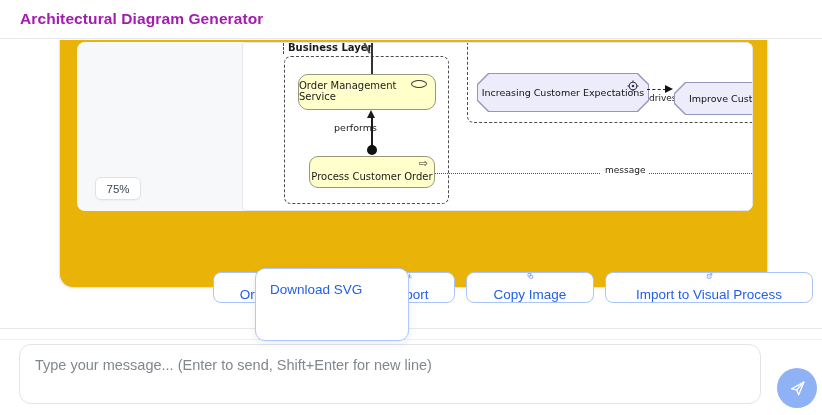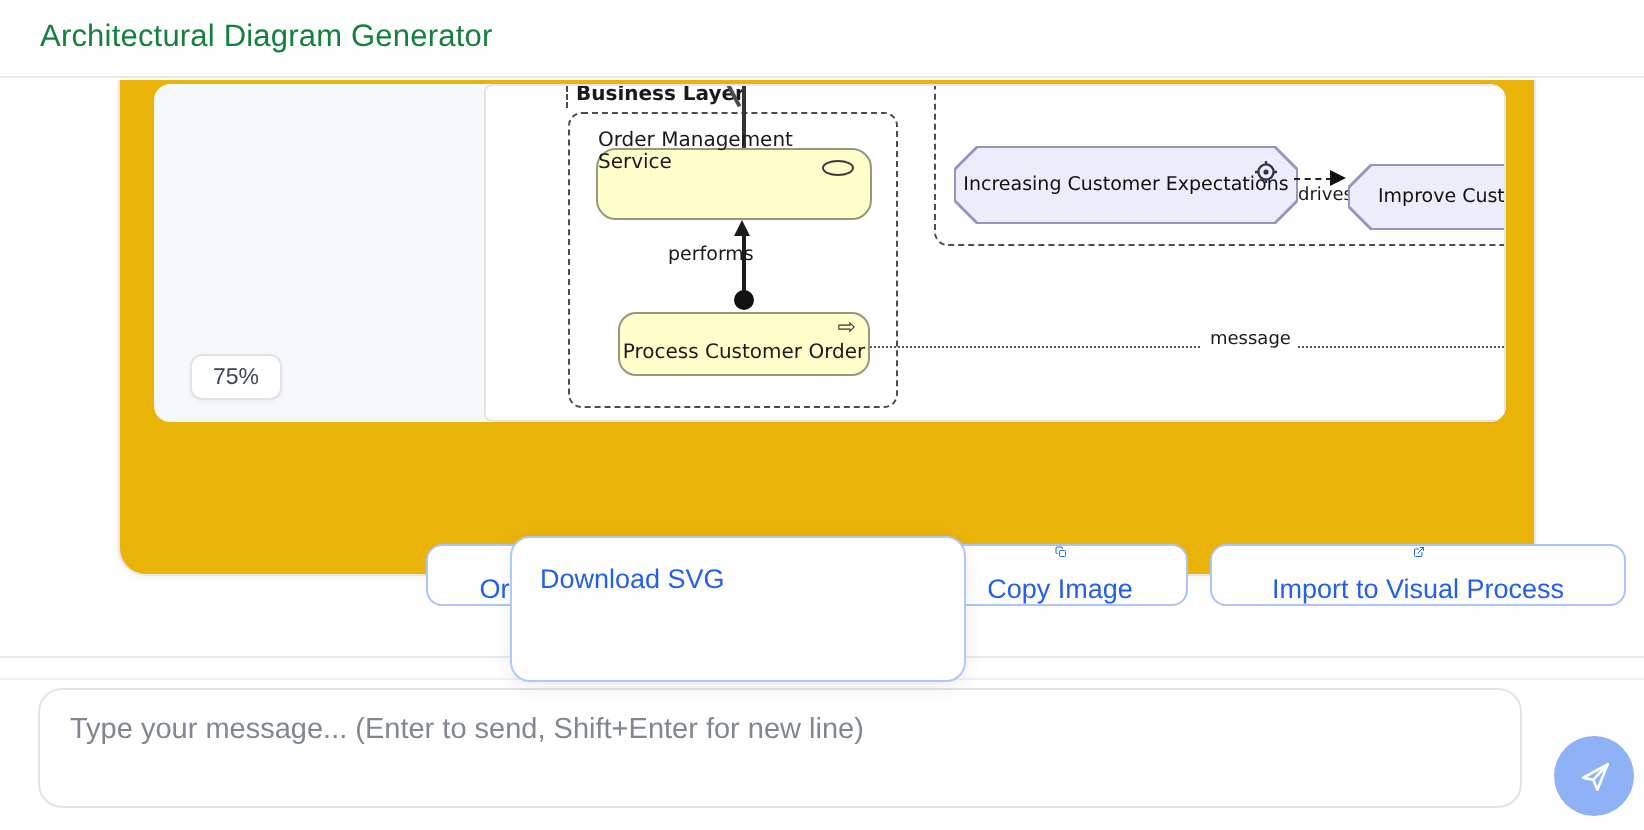--- a/index.html
+++ b/index.html
@@ -2,21 +2,21 @@
 <html><head>
 <meta charset="utf-8">
 <style>
   * { box-sizing: border-box; margin: 0; padding: 0; }
   html,body { background:#fff; }
   body { font-family: "Liberation Sans", sans-serif; }
   .app { position:relative; width:822px; height:415px; background:#fff; overflow:hidden; }
 
   
   .header { position:absolute; left:0; top:0; width:822px; height:39px; background:#fff; border-bottom:1px solid #e8eaee; display:flex; align-items:center; padding-left:20px; }
-  .header h1 { font-size:15.5px; font-weight:400; color:#15803d; letter-spacing:.1px; }
+  .header h1 { font-size:15.5px; font-weight:700; color:#a21caf; letter-spacing:.1px; }
 
   
   .card { position:absolute; left:59px; top:40px; width:709px; height:248px; background:#eab308;
           border:1px solid #e4e7ec; border-top:none; border-radius:0 0 14px 14px;
           box-shadow:0 1px 4px rgba(16,24,40,.05); }
 
   
   .viewport { position:absolute; left:17px; top:2px; width:676px; height:169px; background:#f7f8fa; border-radius:8px; overflow:hidden; }
   .zoom-badge { position:absolute; left:18px; top:135px; width:46px; height:23px; background:#fff; border:1px solid #dfe3e9; border-radius:6px;
                 display:flex; align-items:center; justify-content:center; font-size:11.5px; color:#3c4657; font-weight:500; box-shadow:0 1px 2px rgba(0,0,0,.04); }
@@ -26,21 +26,21 @@
             font-family:"DejaVu Sans", sans-serif; color:#1a1a1a; }
 
   
   .grp1 { position:absolute; left:41px; top:13px; width:165px; height:148px; border:1.5px dashed #4d4d4d; border-radius:7px; }
   .grp1-label { position:absolute; left:45px; top:-1px; font-size:10px; font-weight:700; color:#1a1a1a; white-space:nowrap; }
   .grp1-tick-l { position:absolute; left:40px; top:0; height:11px; width:0; border-left:1.5px dashed #4d4d4d; }
   .grp1-tick-r { position:absolute; left:123px; top:-1px; height:12px; width:1.5px; background:#4d4d4d; transform:rotate(-28deg); }
   .inflow-line { position:absolute; left:128px; top:0; width:1.5px; height:31px; background:#333; }
 
   .node { position:absolute; background:#ffffcc; border:1px solid #97977b; border-radius:10px; display:flex; align-items:flex-end; justify-content:center; font-size:10px; }
-  .node-oms { left:55px; top:31px; width:138px; height:36px; padding-bottom:22px; }
+  .node-oms { left:55px; top:31px; width:138px; height:36px; padding-bottom:7px; }
   .node-pco { left:66px; top:113px; width:126px; height:32px; padding-bottom:5px; border-radius:9px; }
   .svc-icon { position:absolute; right:8px; top:5px; width:16px; height:8px; border:1.3px solid #3c3c3c; border-radius:50%; }
   .proc-icon { position:absolute; right:6px; top:0px; font-size:11px; color:#333; line-height:14px; }
 
   
   .assign-line { position:absolute; left:128px; top:74px; width:1.5px; height:29px; background:#1c1c1c; }
   .assign-head { position:absolute; left:124px; top:67px; width:0; height:0; border-left:4.5px solid transparent; border-right:4.5px solid transparent; border-bottom:8px solid #1c1c1c; }
   .assign-ball { position:absolute; left:124px; top:102px; width:10px; height:10px; background:#111; border-radius:50%; }
   .lbl-performs { position:absolute; left:91px; top:79px; font-size:9.5px; color:#1a1a1a; }
 
@@ -66,21 +66,21 @@
   
   .tbtn { position:absolute; top:232px; height:31px; background:#fff; border:1px solid #a9c4fb; border-radius:8px; color:#2260ea;
           display:flex; align-items:center; justify-content:center; gap:8px; font-size:13.5px; font-weight:500; cursor:pointer; font-family:"Liberation Sans",sans-serif;flex-direction:column; }
   .tbtn svg { width:15px; height:15px; stroke:#2260ea; fill:none; stroke-width:2; stroke-linecap:round; stroke-linejoin:round; }
   .btn-orth { left:153px; width:142px; }
   .btn-export { left:303px; width:92px; }
   .btn-copy { left:406px; width:128px; }
   .btn-import { left:545px; width:208px; }
 
   
-  .menu { position:absolute; left:255px; top:268px; width:228px; height:73px; background:#fff; border:1px solid #aec8fc; border-radius:10px;
+  .menu { position:absolute; left:255px; top:268px; width:154px; height:73px; background:#fff; border:1px solid #aec8fc; border-radius:10px;
           box-shadow:0 3px 10px rgba(0,0,0,.07); z-index:10; padding-top:5px; }
   .menu-item { height:31px; display:flex; align-items:center; padding-left:14px; font-size:13.5px; font-weight:500; color:#2260ea; cursor:pointer; white-space:nowrap; }
 
   
   .div-a { position:absolute; left:0; top:328px; width:822px; border-top:1px solid #e7e9ec; }
   .div-b { position:absolute; left:0; top:339px; width:822px; border-top:1px solid #eef0f3; }
 
   
   .composer { position:absolute; left:19px; top:344px; width:742px; height:60px;border-radius:14px; }
   .composer textarea { width:100%; height:100%; resize:none; border:1px solid #e1e4e8; border-radius:12px; padding:12px 15px;

